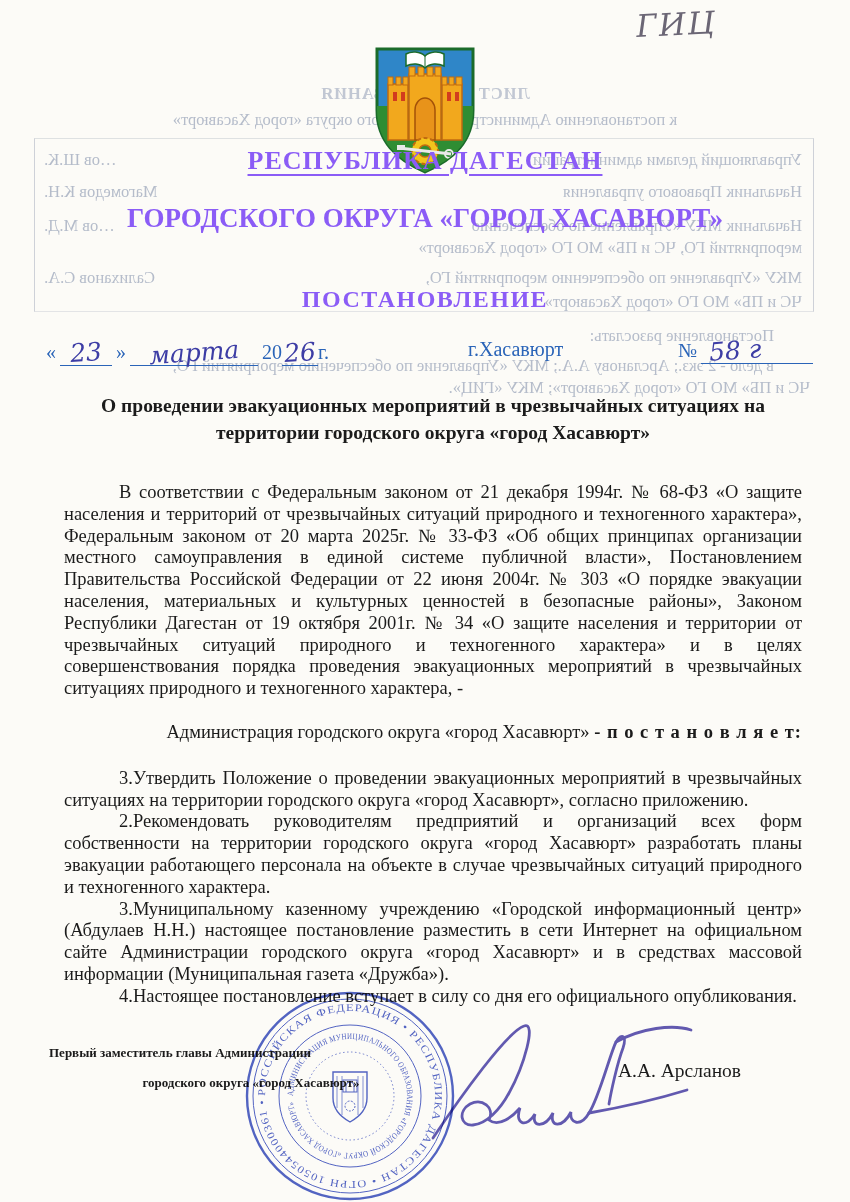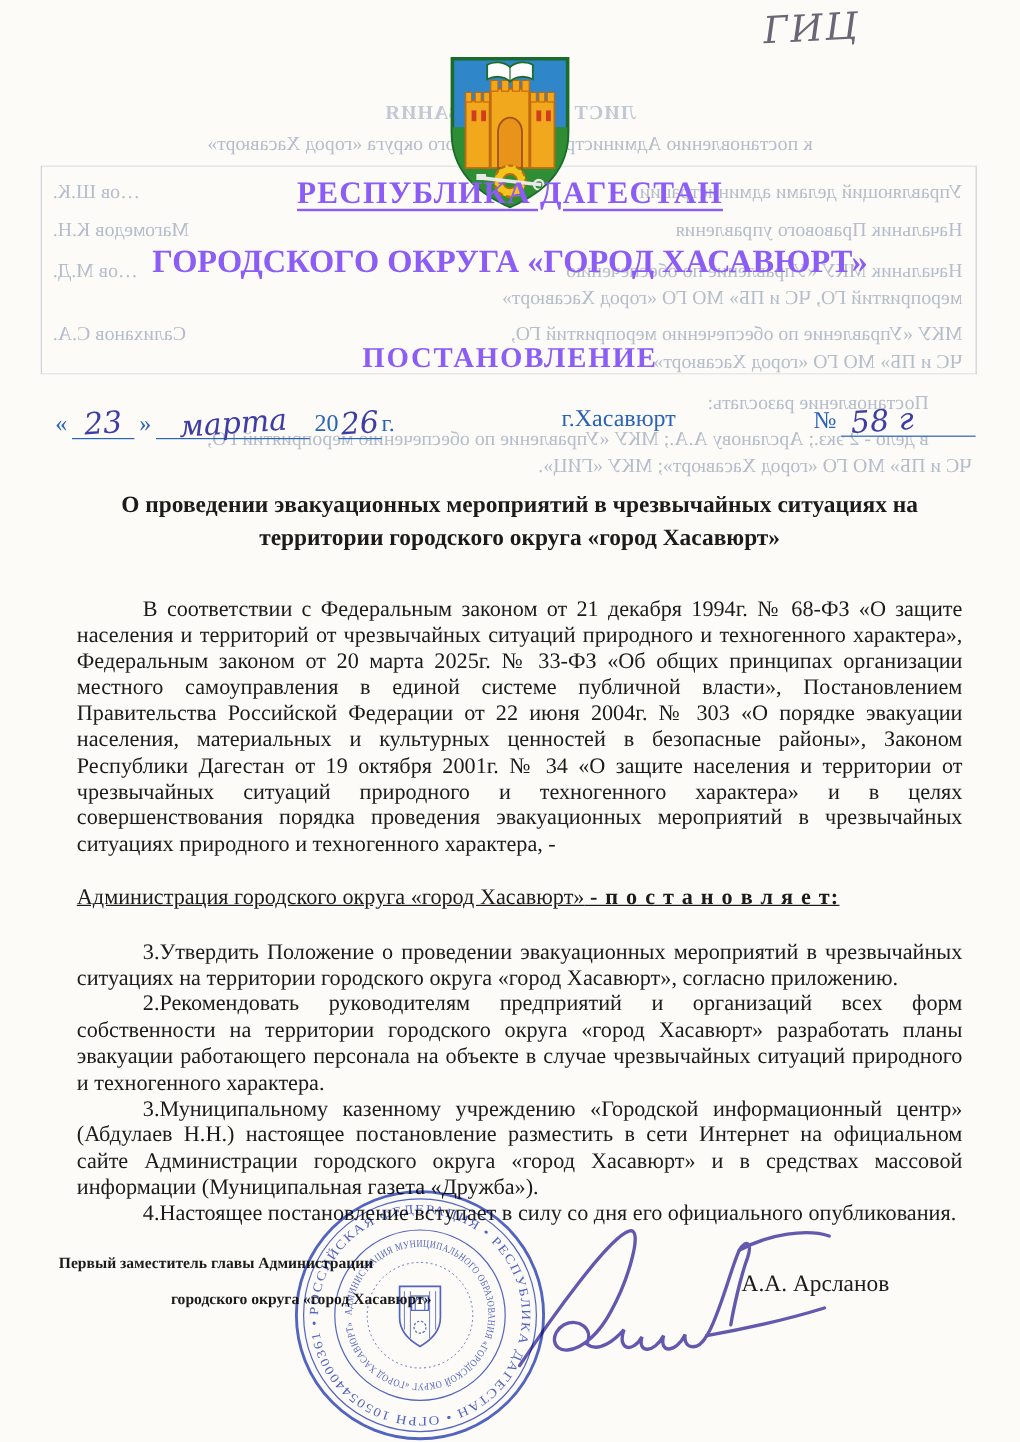--- a/index.html
+++ b/index.html
@@ -43,24 +43,24 @@
   .meta-left{position:absolute;left:46px;top:6px;}
   .blank-day{width:52px;}
   .blank-month{width:128px;}
   .blank-year{width:36px;}
   .meta-city{position:absolute;left:468px;top:8px;}
   .meta-num{position:absolute;left:678px;top:4px;}
   .blank-num{width:104px;text-align:left;padding-left:8px;}
 
   
   .content{position:absolute;left:64px;right:48px;top:392px;z-index:1;}
-  .doc-title{font-weight:bold;font-size:19.5px;line-height:27px;text-align:center;margin:16px auto 36px auto;max-width:690px;}
+  .doc-title{font-weight:bold;font-size:19.5px;line-height:27px;text-align:center;margin:0 auto 36px auto;max-width:690px;}
   .para{font-size:18.5px;line-height:21.8px;text-align:justify;text-indent:55px;margin:0;}
   .preamble{margin-bottom:22px;}
-  .resolves{text-align:left;text-indent:0;margin-bottom:24px;font-size:18.5px;text-decoration:underline;}
+  .resolves{text-align:right;text-indent:0;margin-bottom:24px;font-size:18.5px;}
   .resolves b{letter-spacing:1px;}
   .items p{margin:0;}
 
   
   .sig-pos{position:absolute;left:49px;top:1038px;width:404px;z-index:1;
     font-weight:bold;font-size:13px;line-height:30px;}
   .sig-pos .l2{display:block;text-align:center;}
   .sig-name{position:absolute;left:618px;top:1060px;z-index:1;font-weight:normal;font-size:19.5px;}
 
   

